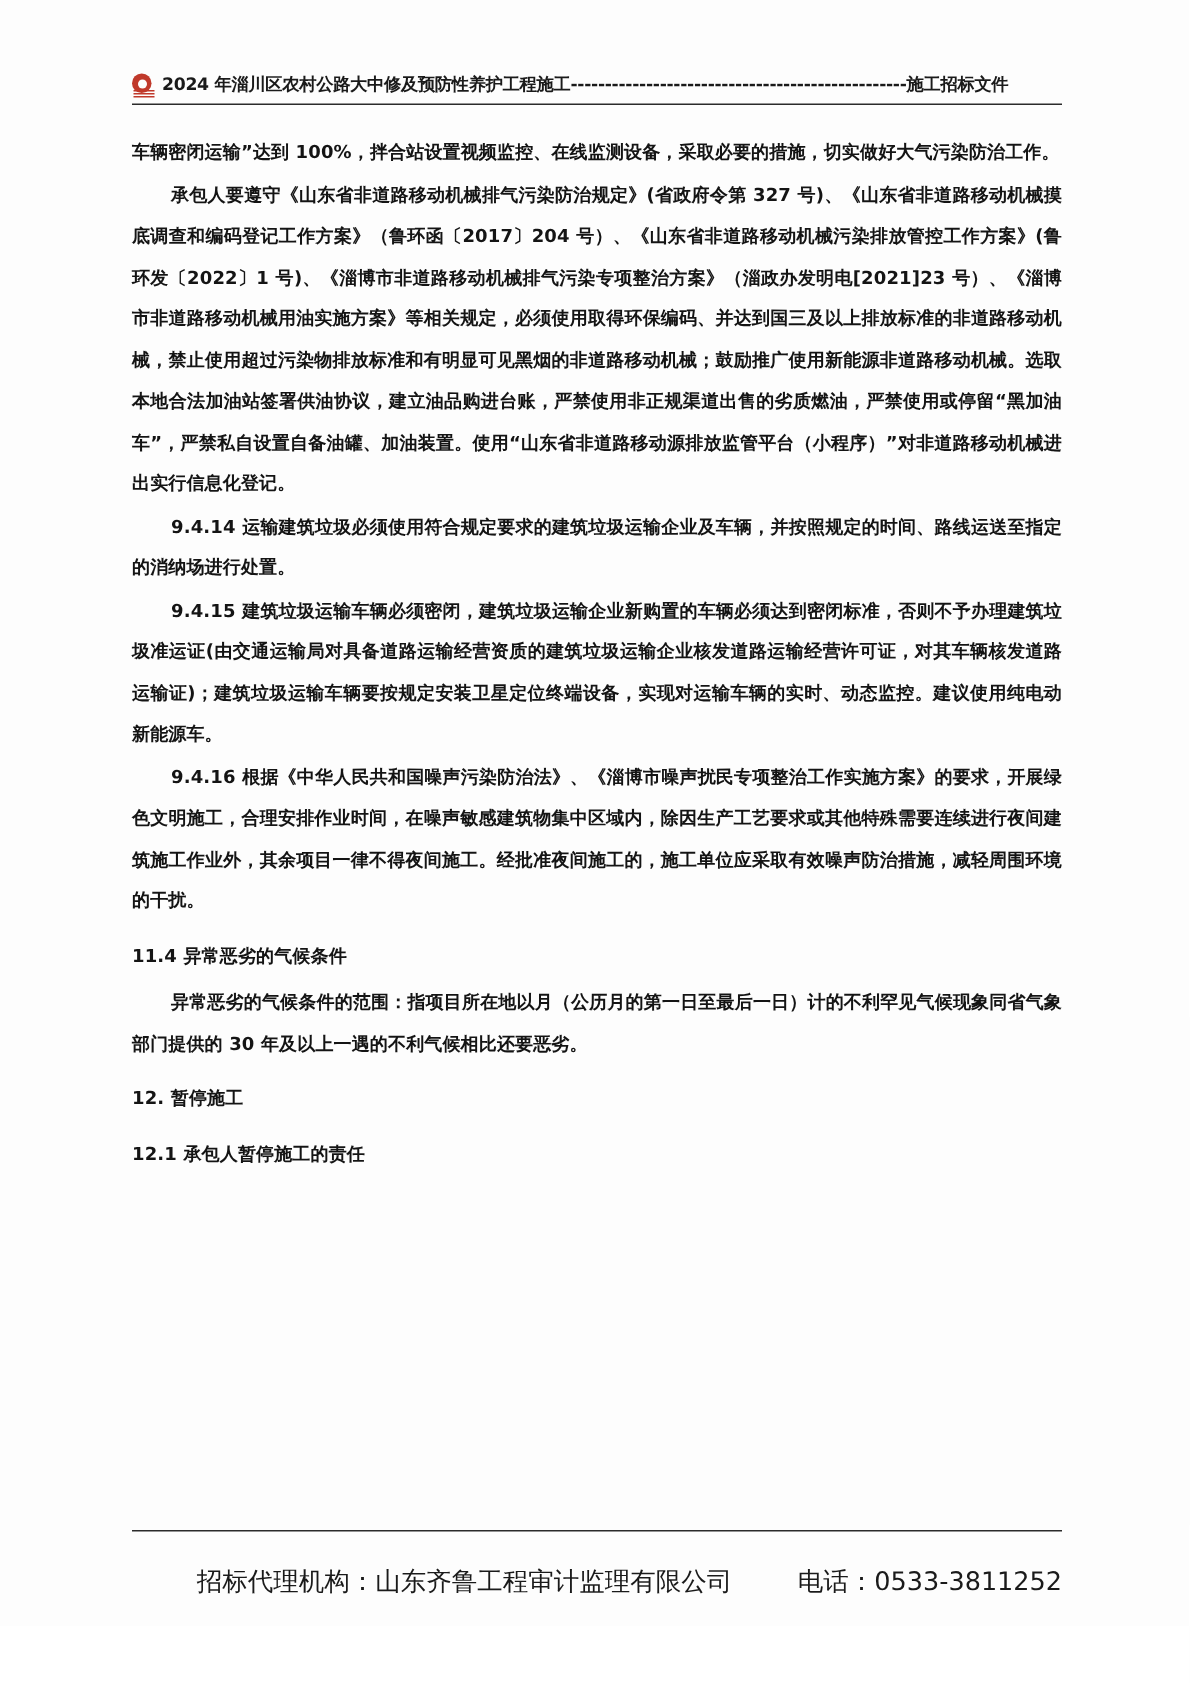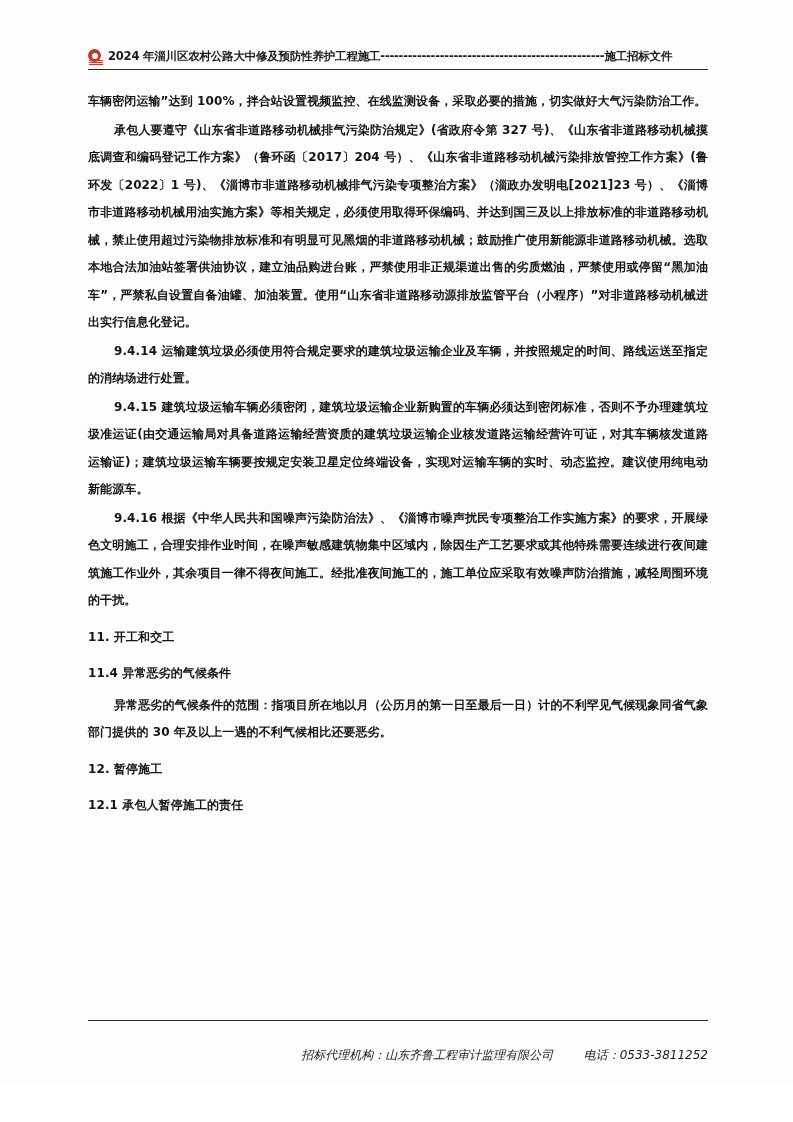--- a/index.html
+++ b/index.html
@@ -104,25 +104,24 @@
   .footer {
     position: absolute;
     left: 88px;
     top: 1020px;
     width: 620px;
     border-top: 1.2px solid #2b2b2b;
     padding-top: 6px;
   }
   .footer-row {
     display: flex;
-    justify-content: flex-end;
-    font-size: 12px;
+    justify-content: space-between;
+    font-size: 17px;
     color: #1a1a1a;
     line-height: 19px;
-    font-style: italic;
   }
   .footer-left {
     white-space: pre;
   }
   .footer-right {
     white-space: pre;
   }
 </style>
 </head>
 <body>
@@ -142,21 +141,20 @@
       </div>
       <div class="header-line">2024 年淄川区农村公路大中修及预防性养护工程施工-------------------------------------------------施工招标文件</div>
     </div>
 
     <div class="body-text">
       <p>车辆密闭运输”达到 100%，拌合站设置视频监控、在线监测设备，采取必要的措施，切实做好大气污染防治工作。</p>
       <p class="indent">承包人要遵守《山东省非道路移动机械排气污染防治规定》(省政府令第 327 号)、《山东省非道路移动机械摸底调查和编码登记工作方案》（鲁环函〔2017〕204 号）、《山东省非道路移动机械污染排放管控工作方案》(鲁环发〔2022〕1 号)、《淄博市非道路移动机械排气污染专项整治方案》（淄政办发明电[2021]23 号）、《淄博市非道路移动机械用油实施方案》等相关规定，必须使用取得环保编码、并达到国三及以上排放标准的非道路移动机械，禁止使用超过污染物排放标准和有明显可见黑烟的非道路移动机械；鼓励推广使用新能源非道路移动机械。选取本地合法加油站签署供油协议，建立油品购进台账，严禁使用非正规渠道出售的劣质燃油，严禁使用或停留“黑加油车”，严禁私自设置自备油罐、加油装置。使用“山东省非道路移动源排放监管平台（小程序）”对非道路移动机械进出实行信息化登记。</p>
       <p class="indent">9.4.14 运输建筑垃圾必须使用符合规定要求的建筑垃圾运输企业及车辆，并按照规定的时间、路线运送至指定的消纳场进行处置。</p>
       <p class="indent">9.4.15 建筑垃圾运输车辆必须密闭，建筑垃圾运输企业新购置的车辆必须达到密闭标准，否则不予办理建筑垃圾准运证(由交通运输局对具备道路运输经营资质的建筑垃圾运输企业核发道路运输经营许可证，对其车辆核发道路运输证)；建筑垃圾运输车辆要按规定安装卫星定位终端设备，实现对运输车辆的实时、动态监控。建议使用纯电动新能源车。</p>
       <p class="indent">9.4.16 根据《中华人民共和国噪声污染防治法》、《淄博市噪声扰民专项整治工作实施方案》的要求，开展绿色文明施工，合理安排作业时间，在噪声敏感建筑物集中区域内，除因生产工艺要求或其他特殊需要连续进行夜间建筑施工作业外，其余项目一律不得夜间施工。经批准夜间施工的，施工单位应采取有效噪声防治措施，减轻周围环境的干扰。</p>
-      <p class="head">11. 开工和交工</p>
       <p class="head">11.4  异常恶劣的气候条件</p>
       <p class="indent gap">异常恶劣的气候条件的范围：指项目所在地以月（公历月的第一日至最后一日）计的不利罕见气候现象同省气象部门提供的 30 年及以上一遇的不利气候相比还要恶劣。</p>
       <p class="head">12. 暂停施工</p>
       <p class="head">12.1  承包人暂停施工的责任</p>
     </div>
 
   </div>
 
   <div class="footer">
     <div class="footer-row">

